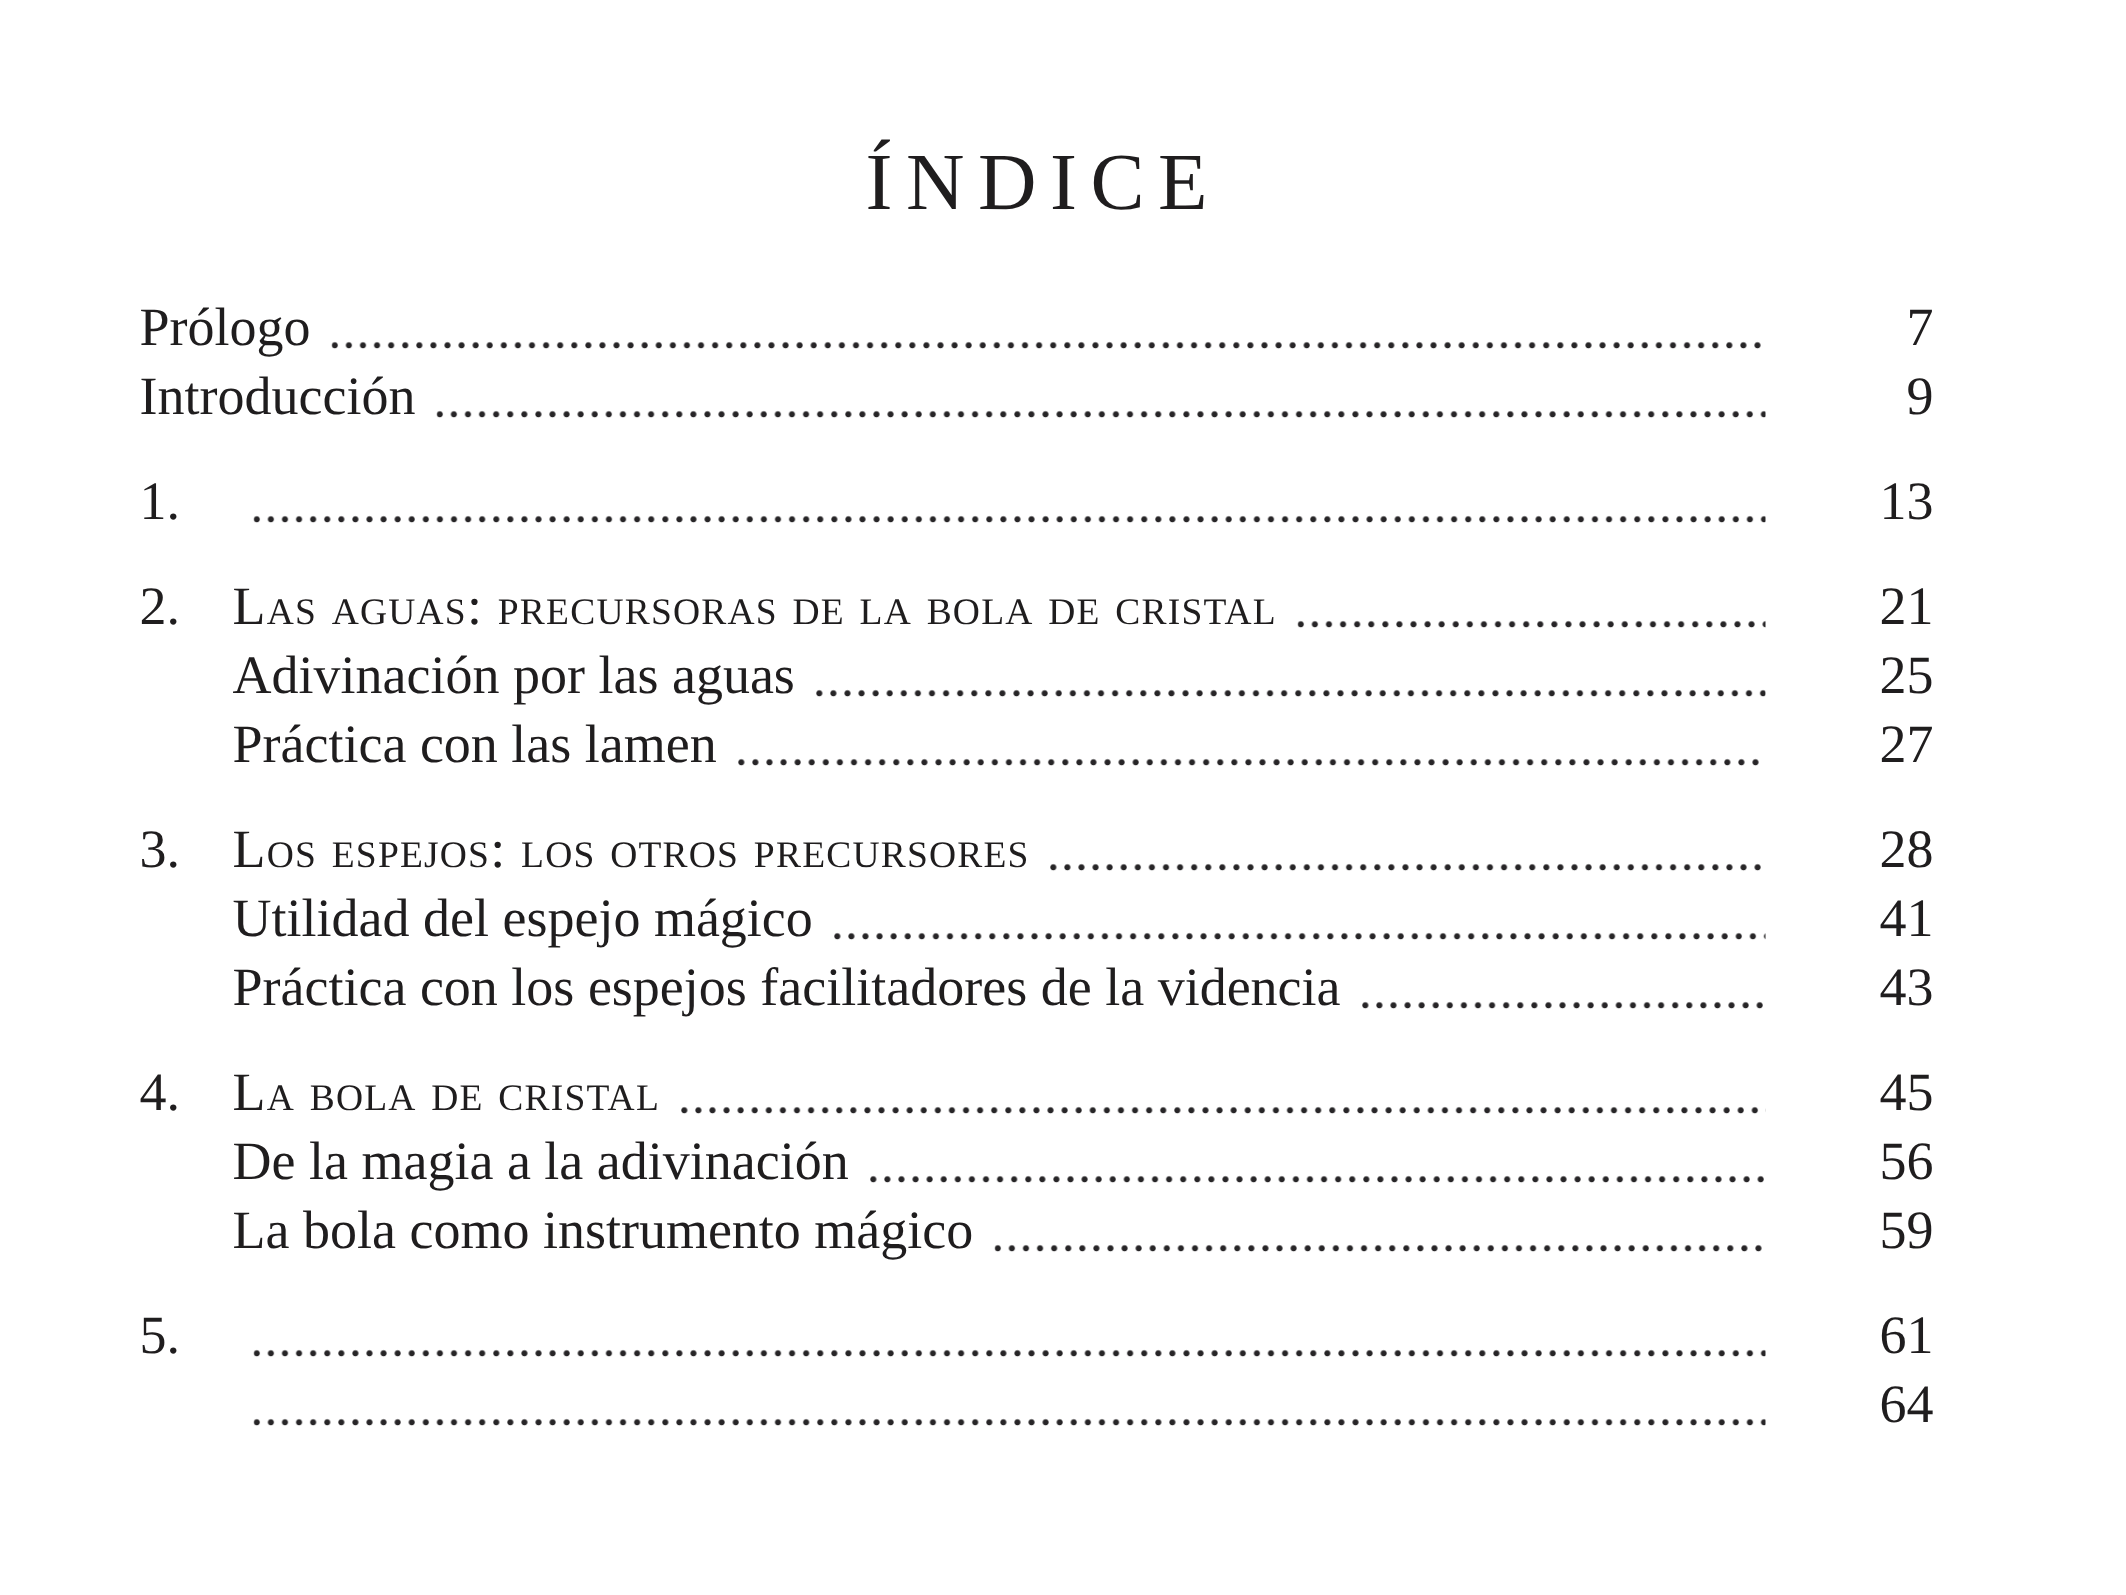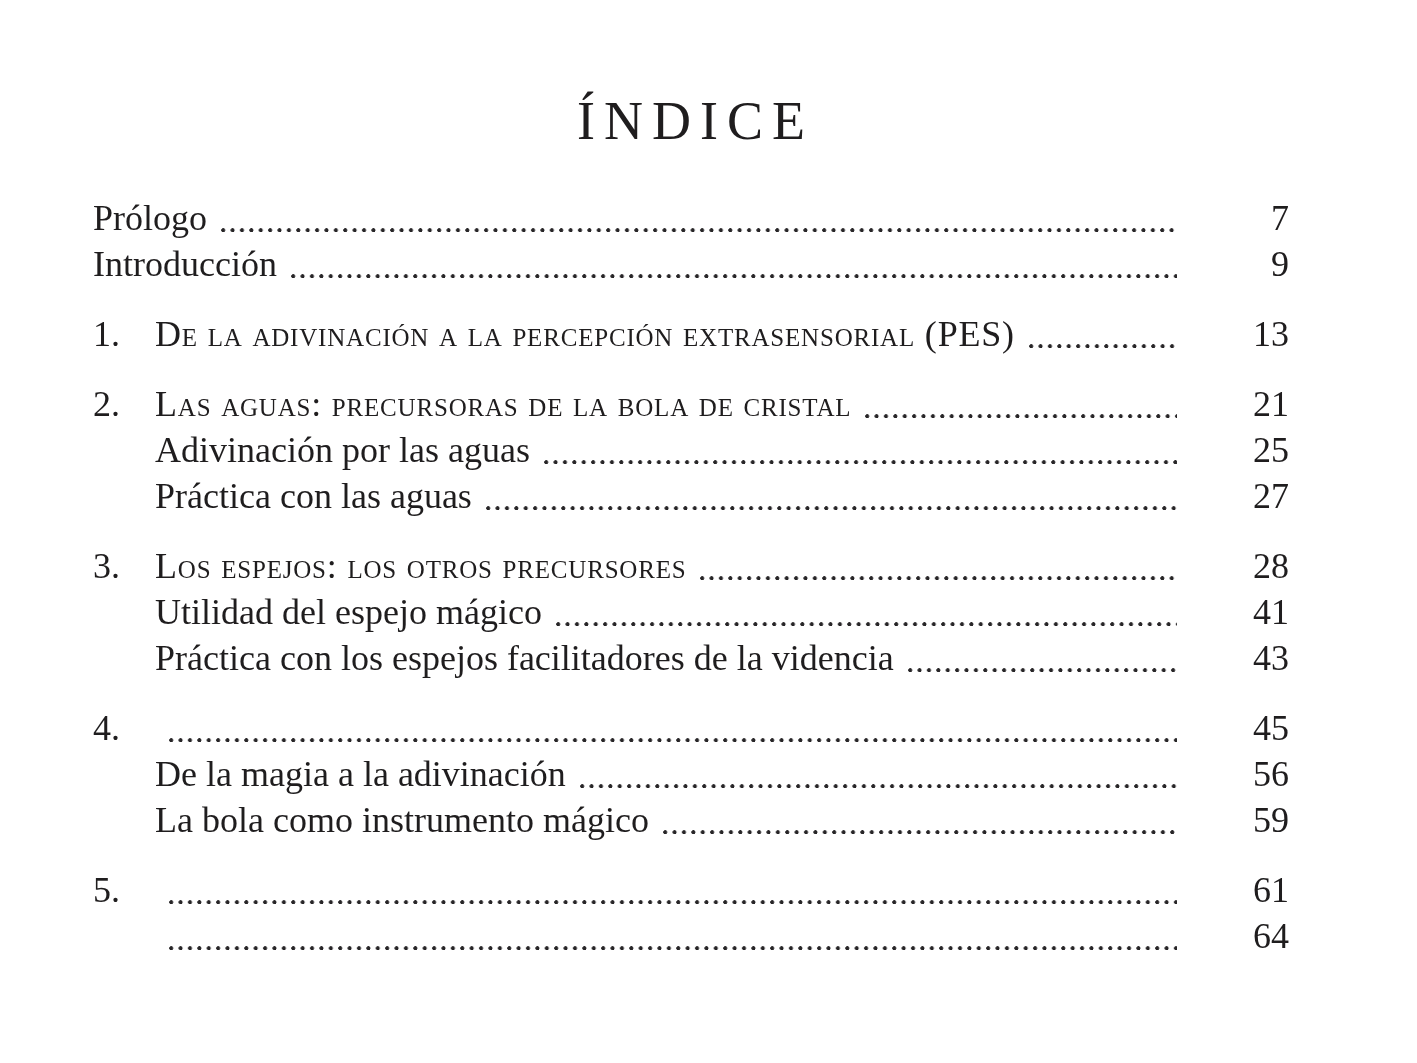--- a/index.html
+++ b/index.html
@@ -84,42 +84,41 @@
     </div>
 
     <div class="row front">
       <span class="label">Introducción</span>
       <span class="leader"></span>
       <span class="page-num">9</span>
     </div>
 
     <div class="row chapter">
       <span class="num">1.</span>
-      <span class="label sc">De la adivinación a la percepción extrasensorial (PES)</span>
       <span class="leader"></span>
       <span class="page-num">13</span>
     </div>
 
     <div class="row chapter">
       <span class="num">2.</span>
       <span class="label sc">Las aguas: precursoras de la bola de cristal</span>
       <span class="leader"></span>
       <span class="page-num">21</span>
     </div>
 
     <div class="row sub">
       <span class="num"></span>
       <span class="label">Adivinación por las aguas</span>
       <span class="leader"></span>
       <span class="page-num">25</span>
     </div>
 
     <div class="row sub">
       <span class="num"></span>
-      <span class="label">Práctica con las aguas</span>
+      <span class="label">Práctica con las lamen</span>
       <span class="leader"></span>
       <span class="page-num">27</span>
     </div>
 
     <div class="row chapter">
       <span class="num">3.</span>
       <span class="label sc">Los espejos: los otros precursores</span>
       <span class="leader"></span>
       <span class="page-num">28</span>
     </div>
@@ -133,20 +132,21 @@
 
     <div class="row sub">
       <span class="num"></span>
       <span class="label">Práctica con los espejos facilitadores de la videncia</span>
       <span class="leader"></span>
       <span class="page-num">43</span>
     </div>
 
     <div class="row chapter">
       <span class="num">4.</span>
+      <span class="label sc">La bola de cristal</span>
       <span class="leader"></span>
       <span class="page-num">45</span>
     </div>
 
     <div class="row sub">
       <span class="num"></span>
       <span class="label">De la magia a la adivinación</span>
       <span class="leader"></span>
       <span class="page-num">56</span>
     </div>

